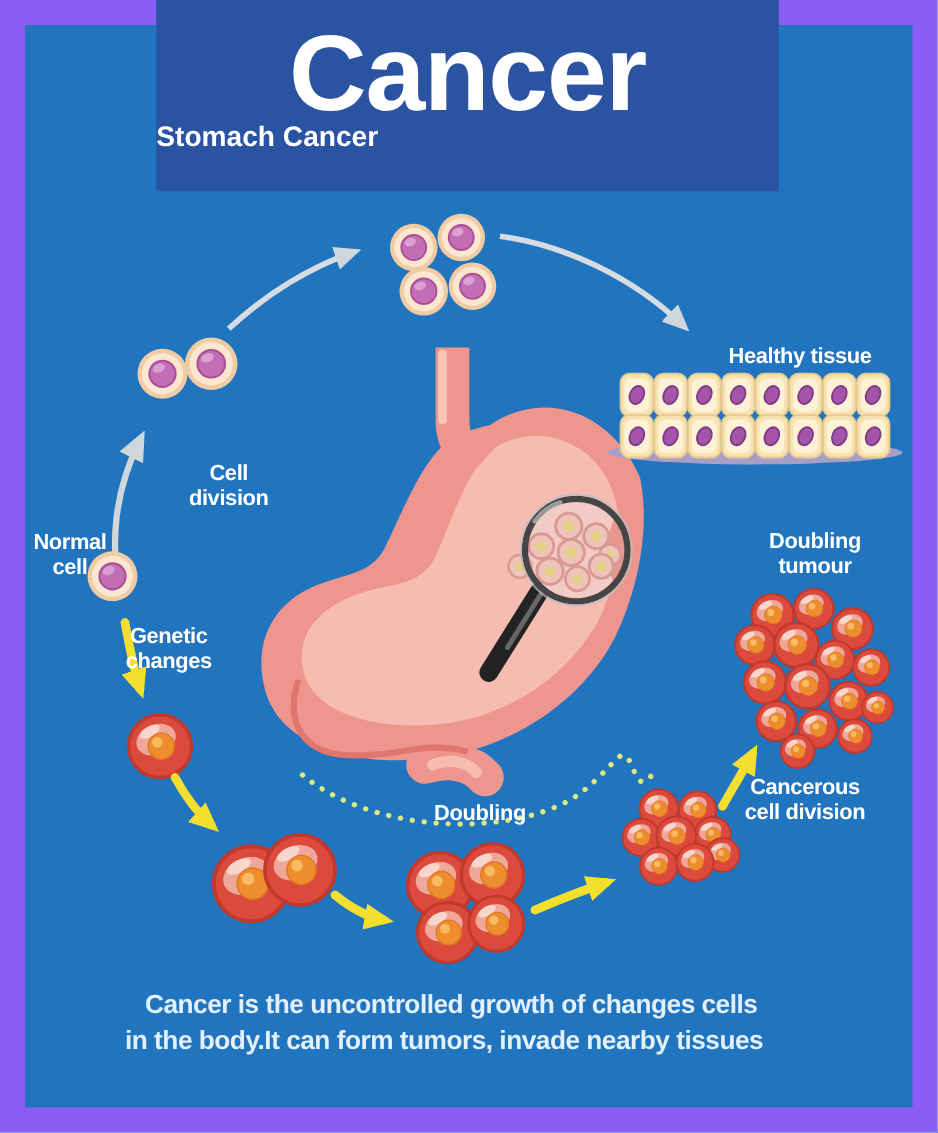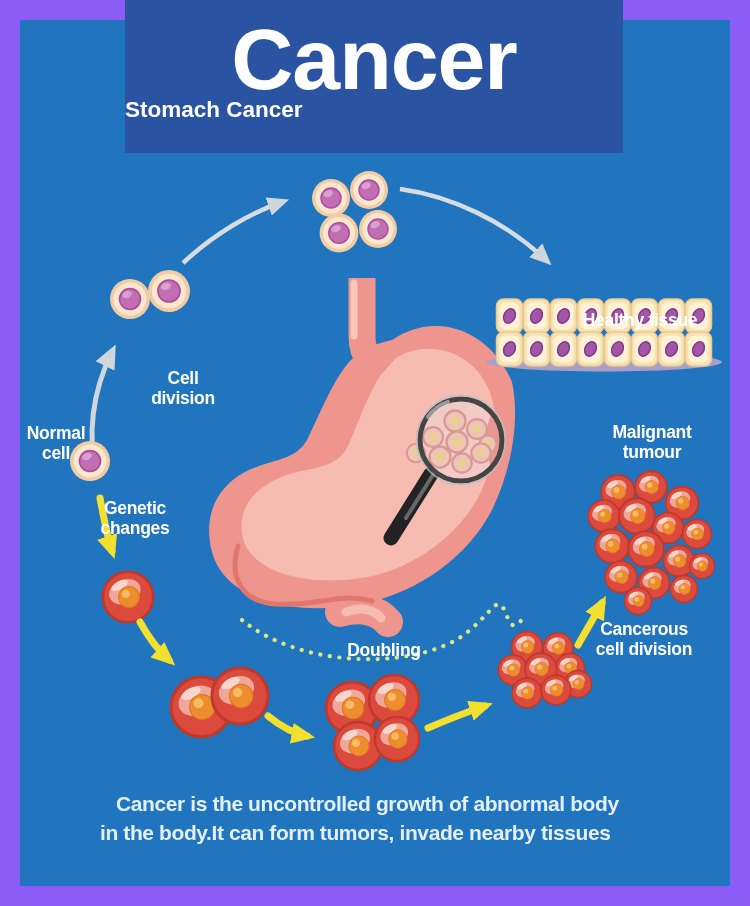--- a/index.html
+++ b/index.html
@@ -221,25 +221,25 @@
       <path d="M 428 728 C 449 719, 467 712, 485 706" fill="none" stroke="#f2df2e" stroke-width="7" stroke-linecap="round" marker-end="url(#ah-yellow)"></path>
     </g>
     <g>
       <path d="M 578 645 C 587 629, 595 616, 602 603" fill="none" stroke="#f2df2e" stroke-width="7" stroke-linecap="round" marker-end="url(#ah-yellow)"></path>
     </g>
   </svg>
 
   <div class="title">Cancer</div>
   <div class="subtitle">Stomach Cancer</div>
 
-  <div class="lbl" style="left:565px;top:274px;width:150px;margin-top:36px;">Healthy tissue</div>
+  <div class="lbl" style="left:565px;top:274px;width:150px;">Healthy tissue</div>
   <div class="lbl" style="left:116px;top:368px;width:68px;margin-left:33px;">Cell division</div>
   <div class="lbl" style="left:25px;top:423px;width:62px;">Normal cell</div>
   <div class="lbl" style="left:98px;top:498px;width:74px;">Genetic changes</div>
   <div class="lbl" style="left:324px;top:640px;width:120px;">Doubling</div>
-  <div class="lbl" style="left:610px;top:422px;width:84px;">Malignant tumour</div>
+  <div class="lbl" style="left:610px;top:422px;width:84px;">Doubling tumour</div>
   <div class="lbl" style="left:594px;top:619px;width:100px;">Cancerous cell division</div>
 
   <div class="desc">
-    <div class="l1">Cancer is the uncontrolled growth of abnormal body</div>
+    <div class="l1">Cancer is the uncontrolled growth of changes cells</div>
     <div class="l2">in the body.It can form tumors, invade nearby tissues</div>
   </div>
 </div>
 
 </body></html>

